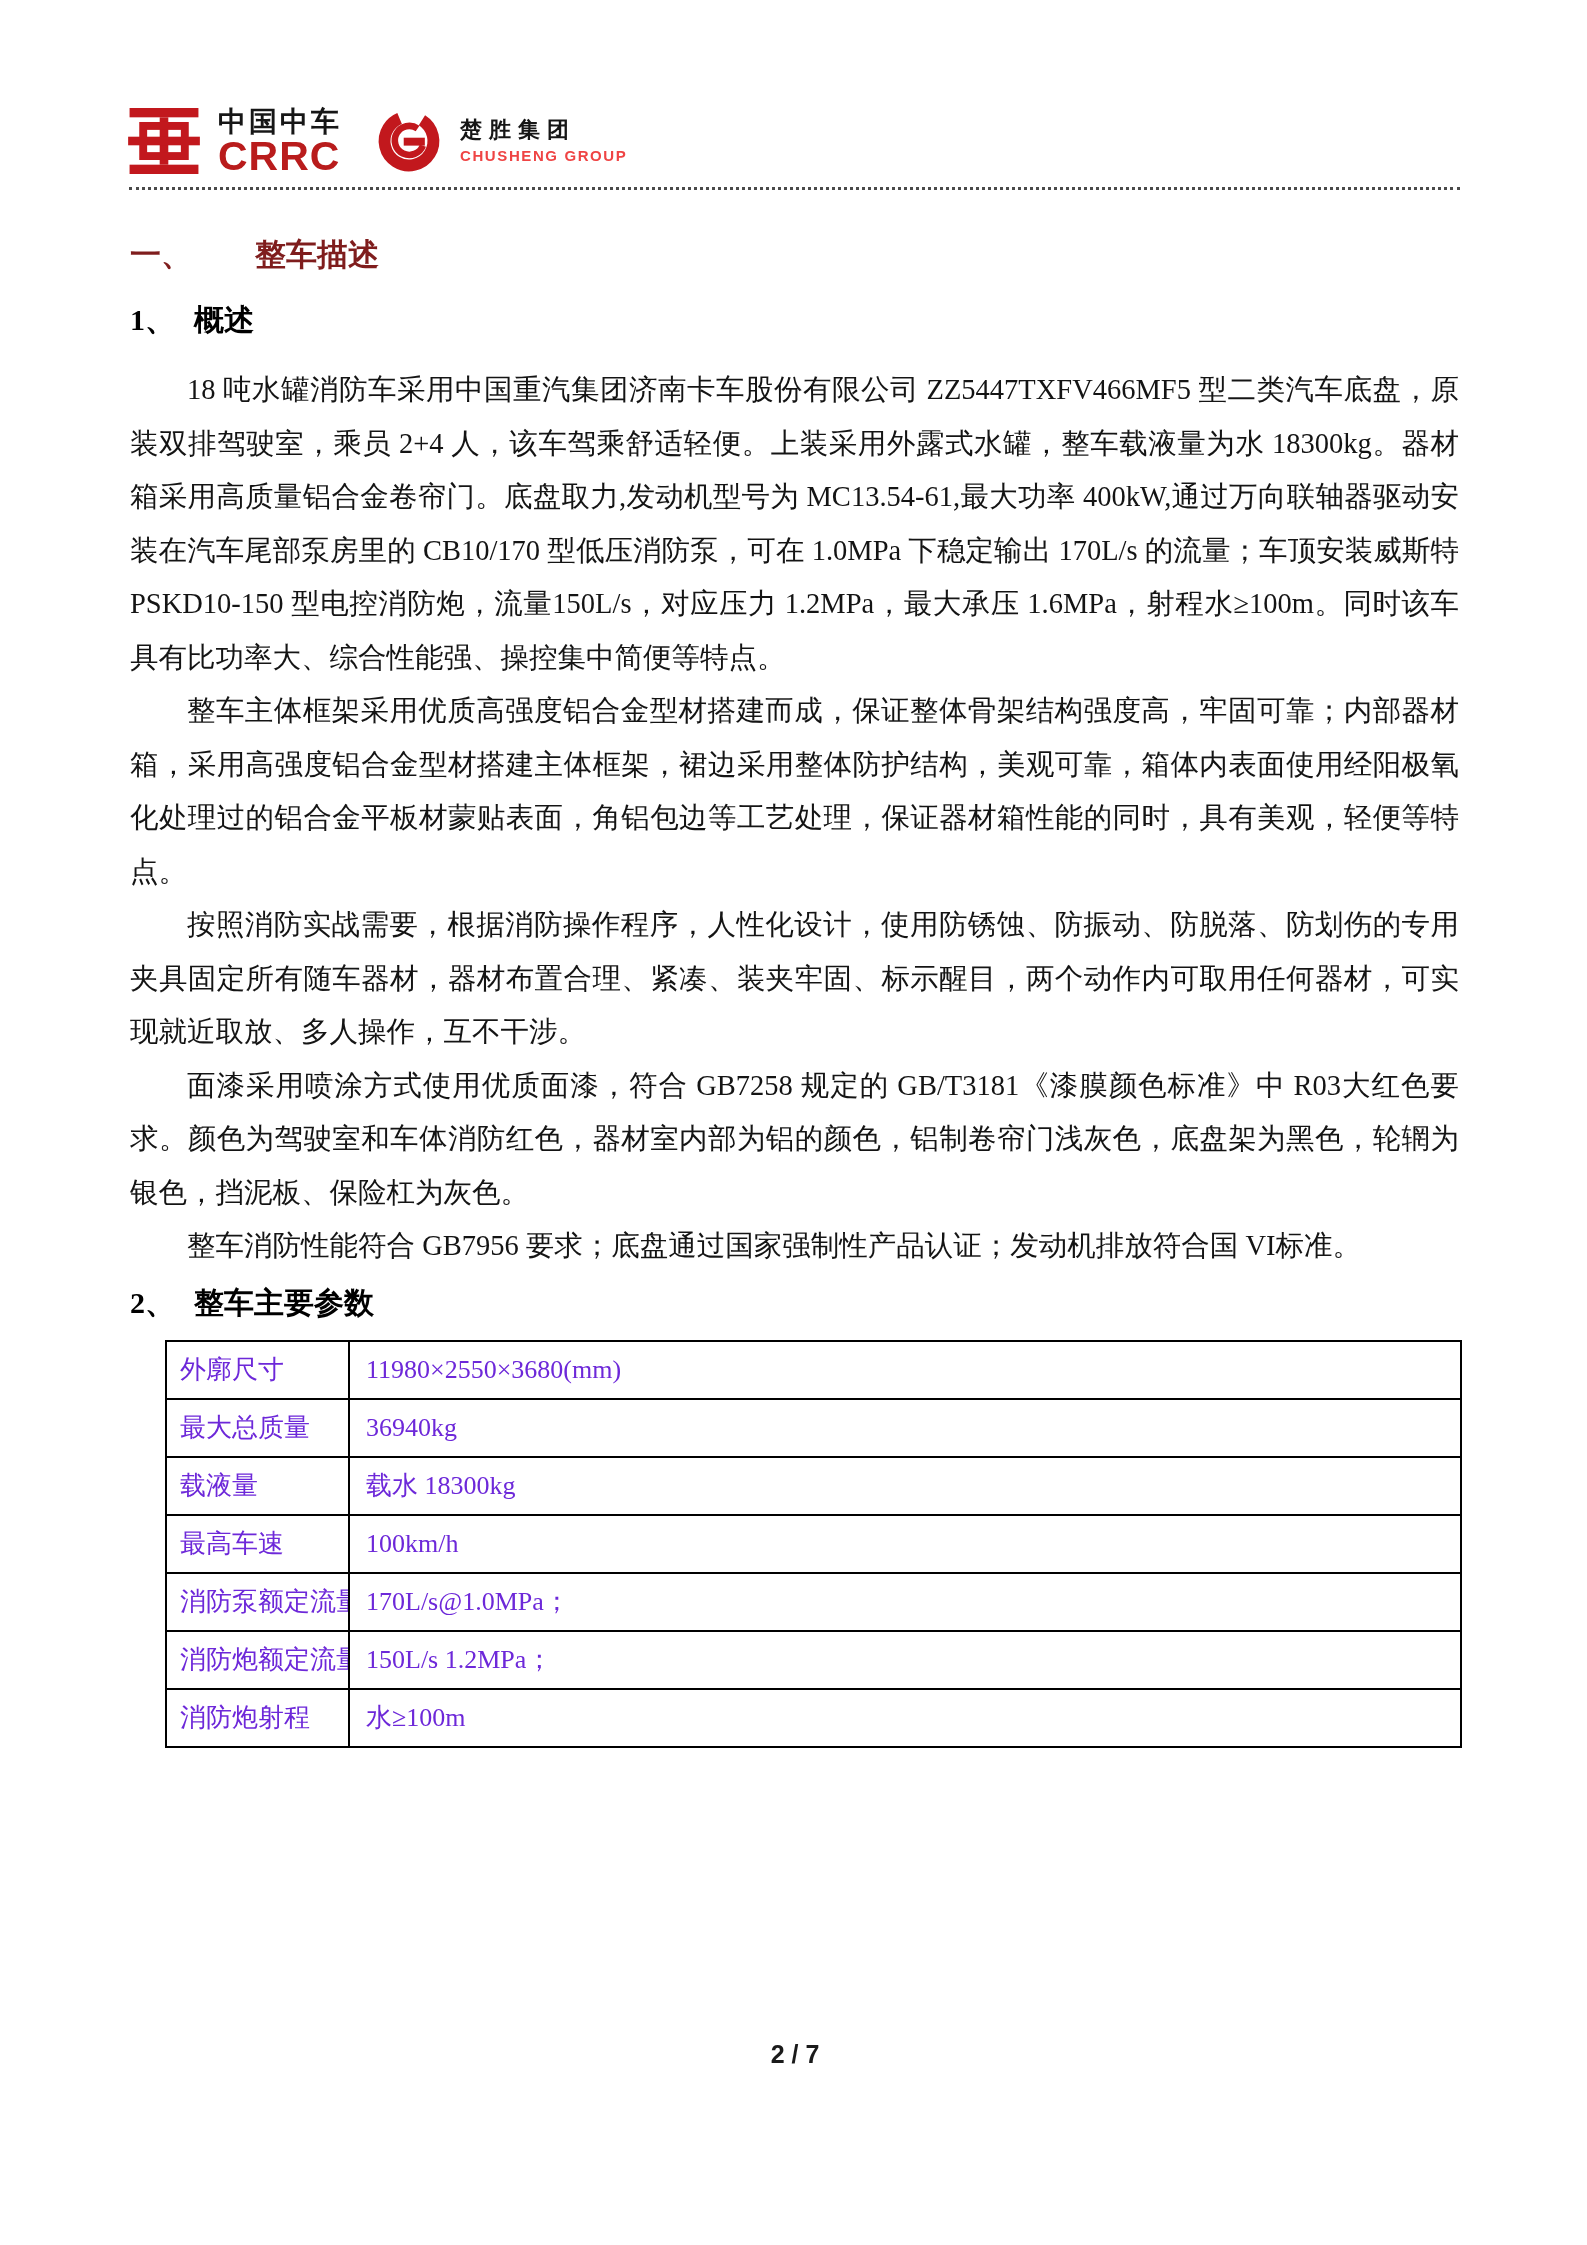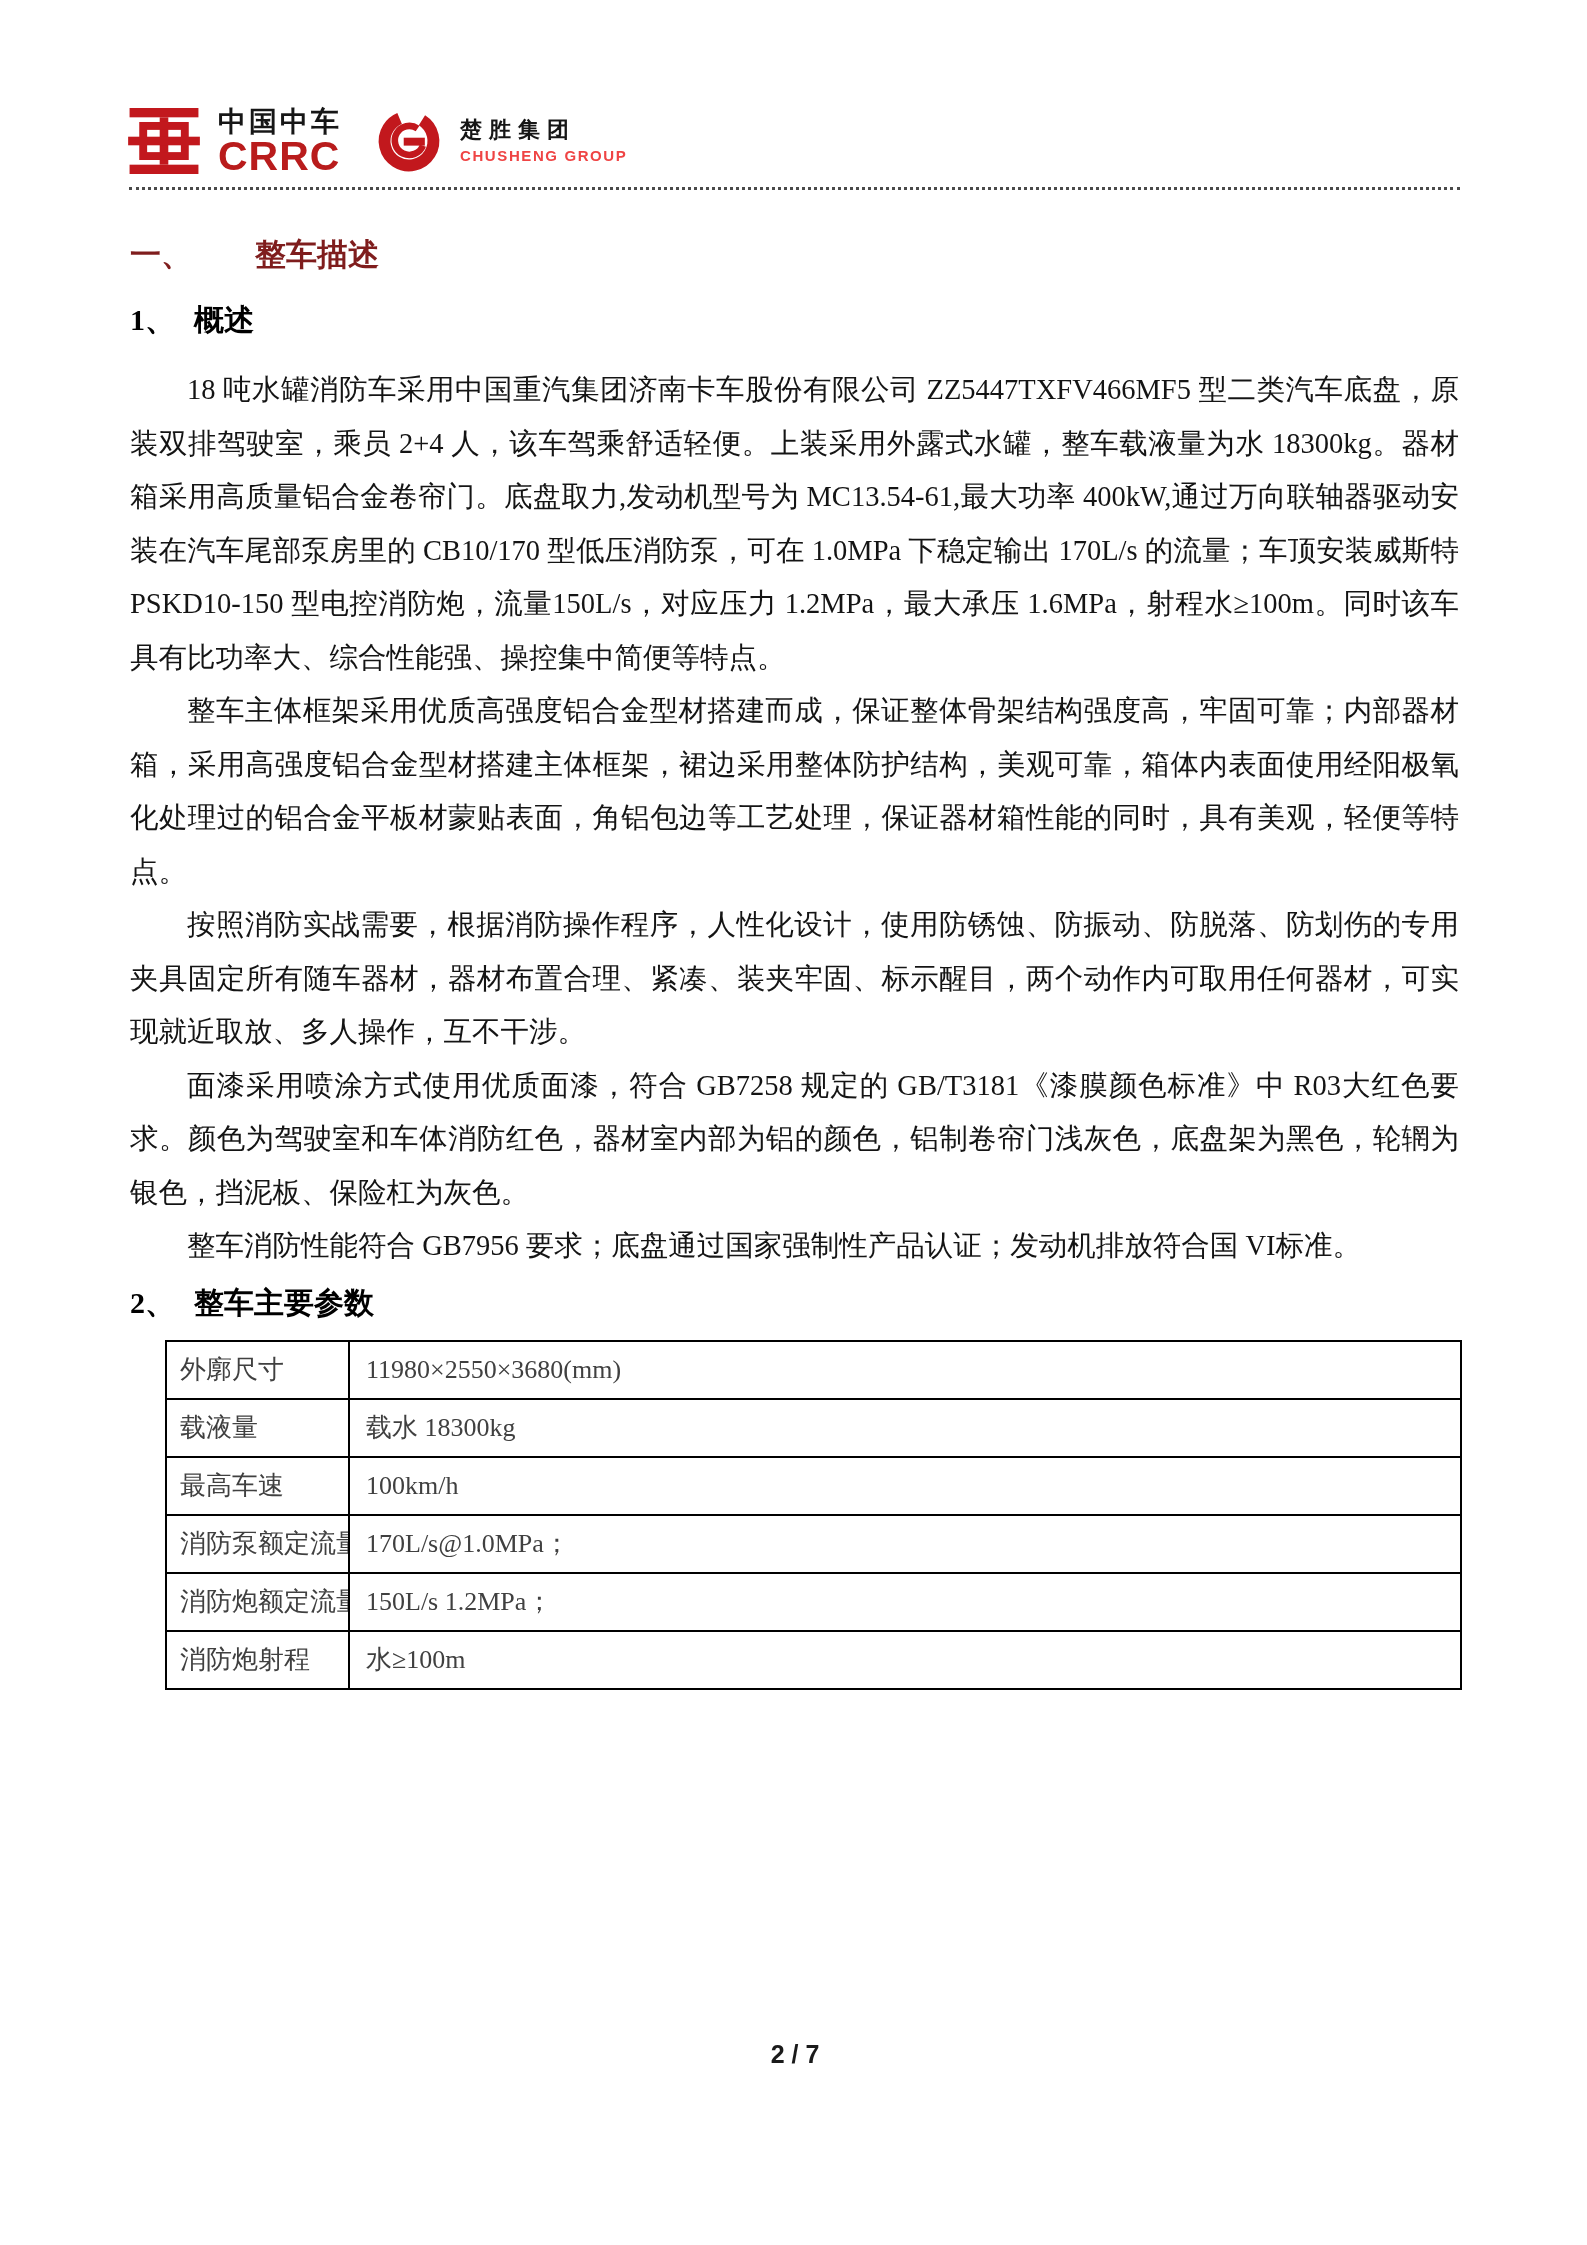--- a/index.html
+++ b/index.html
@@ -67,21 +67,21 @@
   .spec-table{
     margin:16px 0 0 165px;
     border-collapse:collapse;
     width:1297px;
     table-layout:fixed;
   }
   .spec-table td{
     border:2px solid #000;
     height:56px;
     font-size:26px;
-    color:#404040;
+    color:#6d28d9;
     vertical-align:middle;
     white-space:nowrap;
     overflow:hidden;
   }
   .spec-table td.c-label{width:164px;padding:0 4px 0 13px;}
   .spec-table td.c-value{padding:0 8px 0 16px;}
   
   .page-footer{
     position:absolute;left:130px;right:127px;top:2040px;
     text-align:center;
@@ -141,20 +141,24 @@
     <span class="num">2、</span><span>整车主要参数</span>
   </div>
 
   <table class="spec-table">
     <tbody>
       <tr>
         <td class="c-label">外廓尺寸</td>
         <td class="c-value">11980×2550×3680(mm)</td>
       </tr>
       <tr>
+        <td class="c-label">最大总质量</td>
+        <td class="c-value">36940kg</td>
+      </tr>
+      <tr>
         <td class="c-label">载液量</td>
         <td class="c-value">载水 18300kg</td>
       </tr>
       <tr>
         <td class="c-label">最高车速</td>
         <td class="c-value">100km/h</td>
       </tr>
       <tr>
         <td class="c-label">消防泵额定流量</td>
         <td class="c-value">170L/s@1.0MPa；</td>

